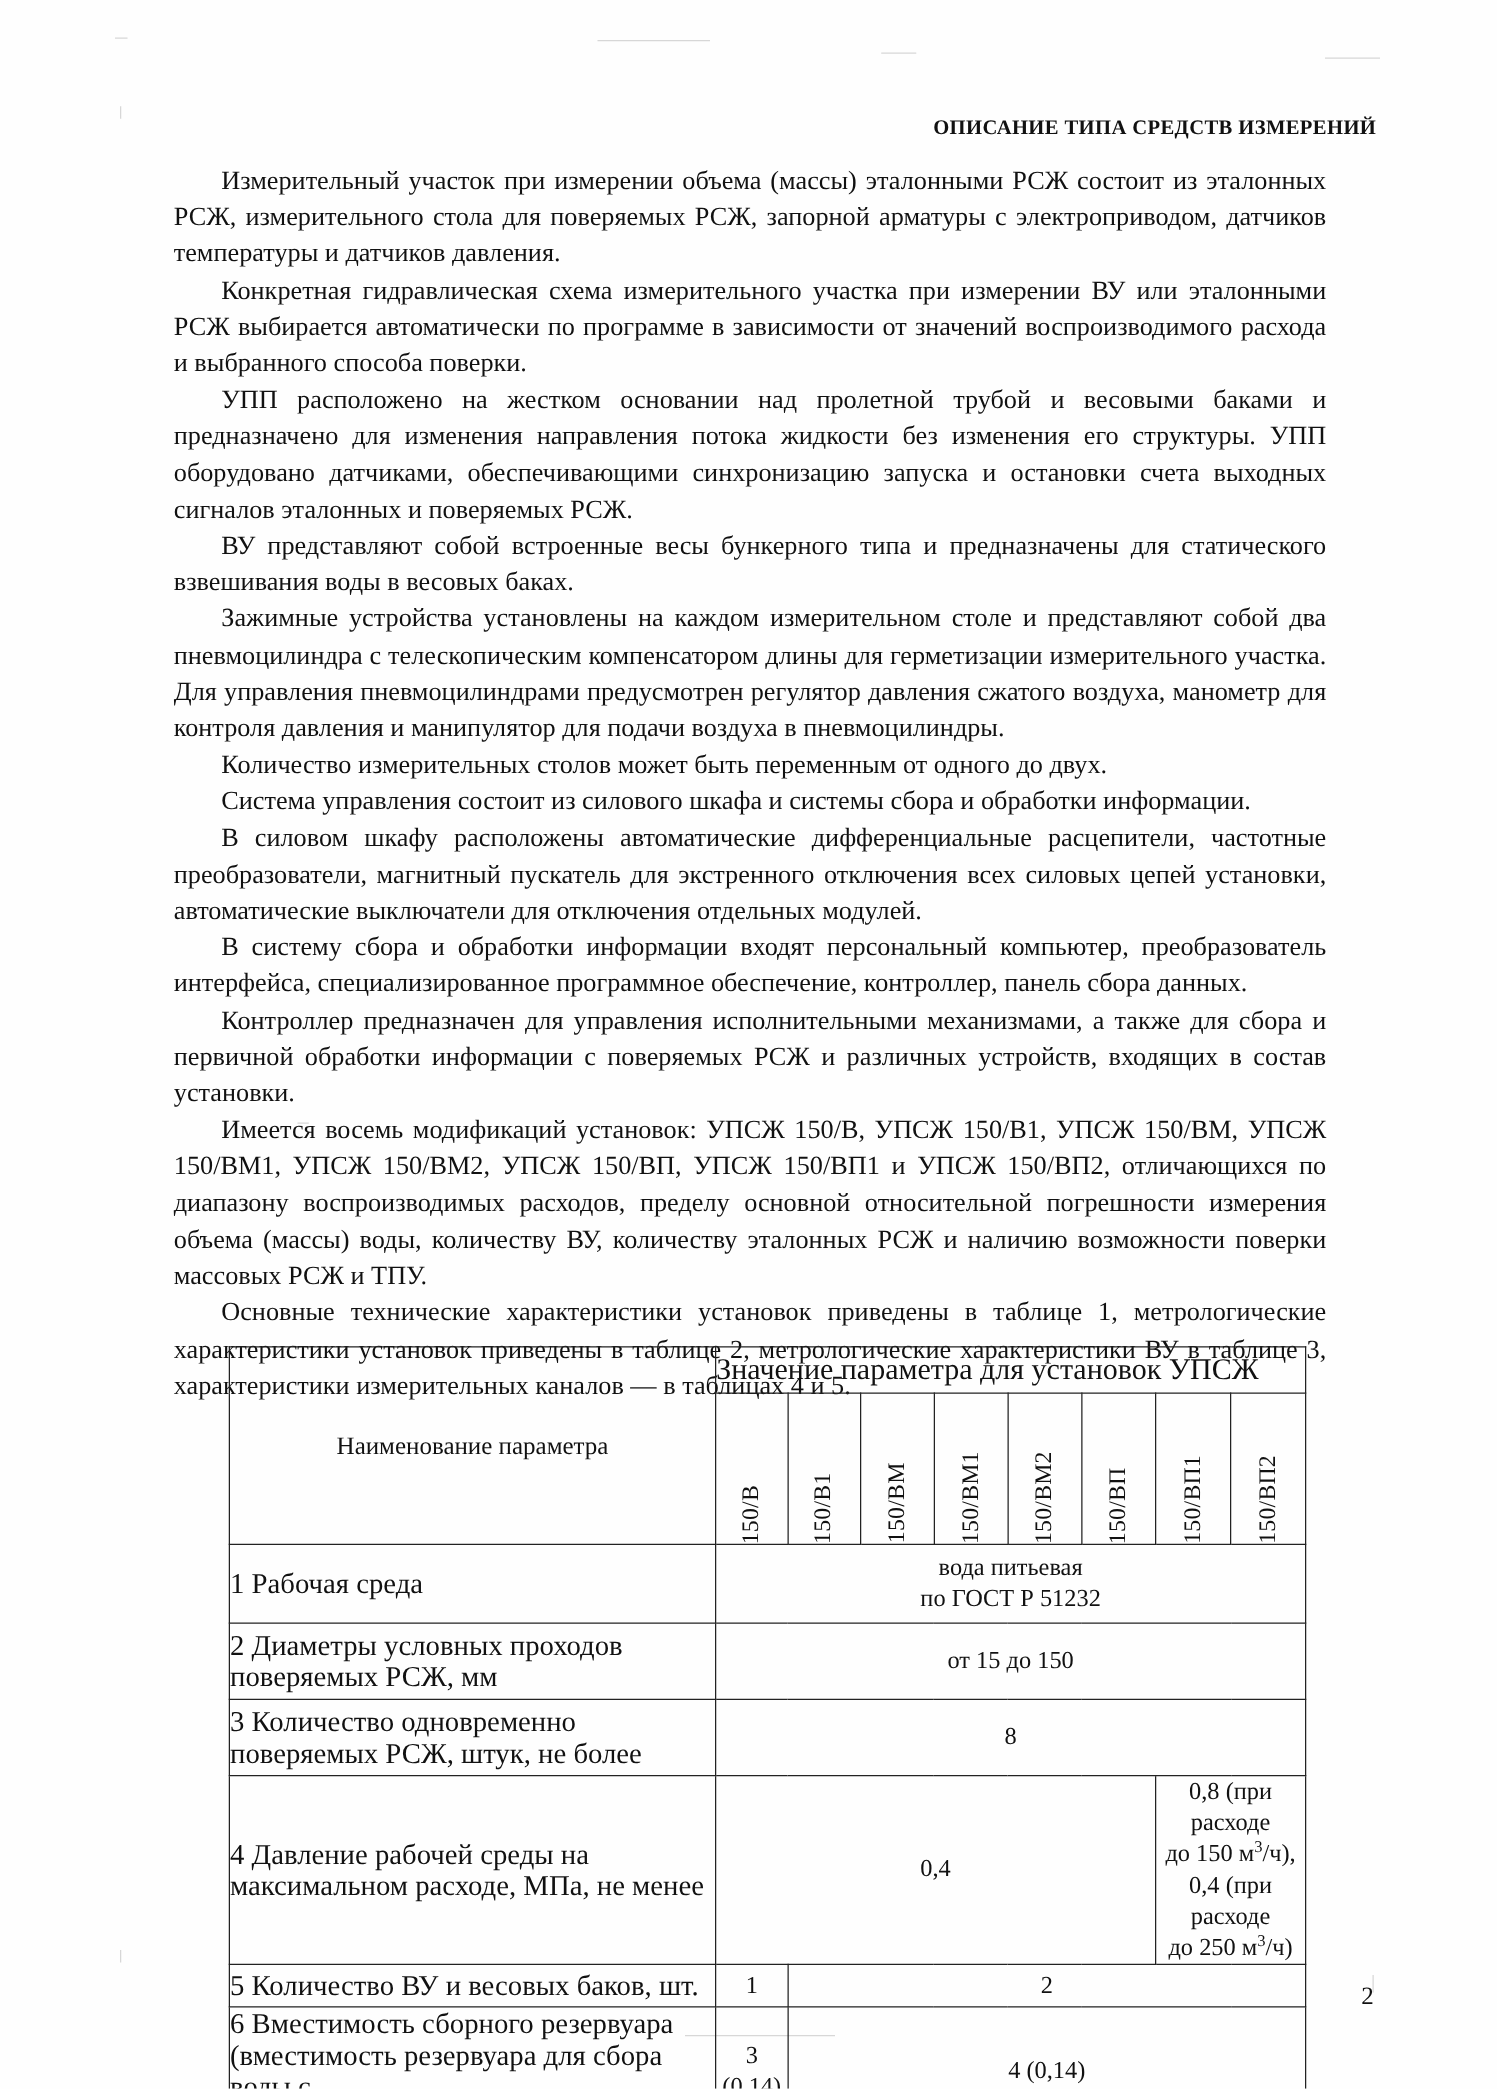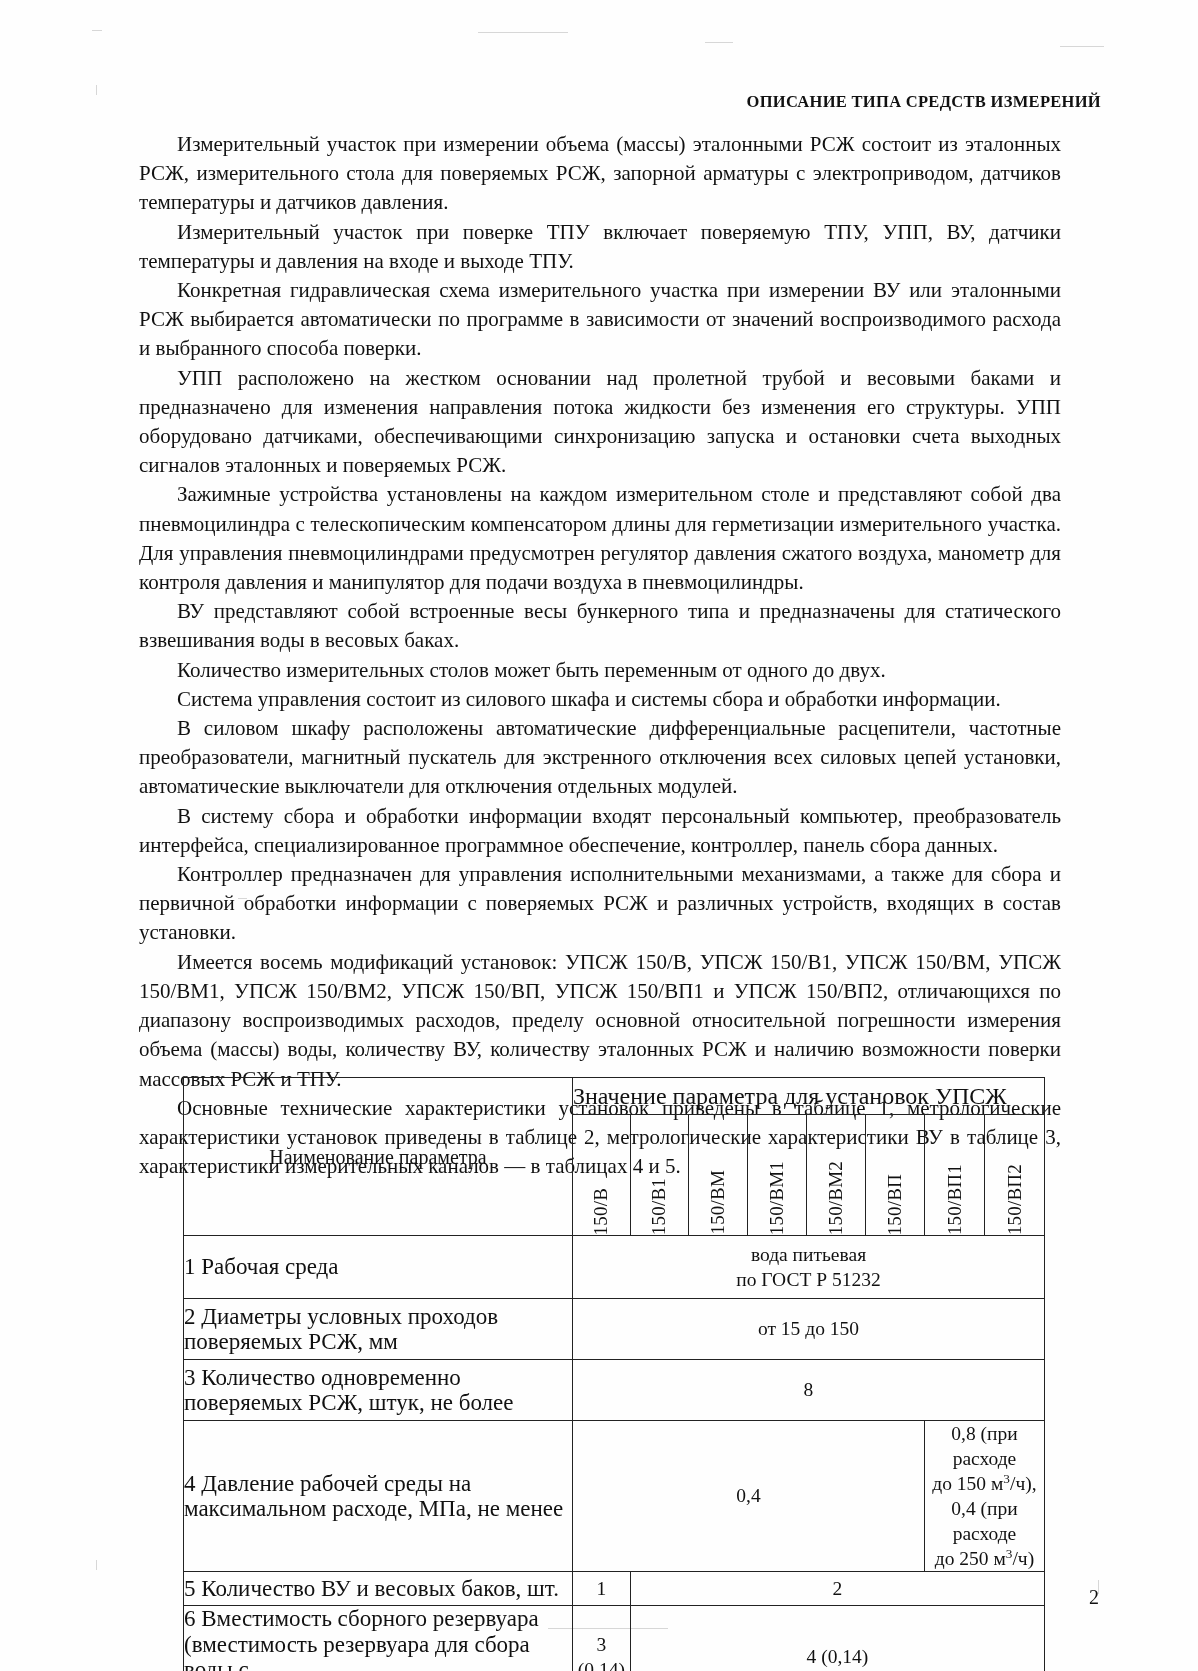--- a/index.html
+++ b/index.html
@@ -148,25 +148,24 @@
   <div class="scan-mark m5"></div>
   <div class="scan-mark m6"></div>
   <div class="scan-mark m7"></div>
   <div class="scan-mark m8"></div>
   <div class="scan-mark m9"></div>
 
   <div class="running-head">ОПИСАНИЕ ТИПА СРЕДСТВ ИЗМЕРЕНИЙ</div>
 
   <div class="body-col">
     <p class="para">Измерительный участок при измерении  объема (массы) эталонными РСЖ состоит из эталонных РСЖ, измерительного стола для поверяемых РСЖ, запорной арматуры с электроприводом, датчиков температуры и датчиков давления.</p>
-    <p class="para">Измерительный участок при поверке ТПУ включает поверяемую ТПУ, УПП, ВУ, датчики температуры и давления на входе и выходе ТПУ.</p>
     <p class="para">Конкретная гидравлическая схема измерительного участка при измерении  ВУ или  эталонными РСЖ выбирается автоматически по программе в зависимости от значений воспроизводимого расхода и выбранного способа поверки.</p>
     <p class="para">УПП расположено на жестком основании над пролетной трубой и весовыми баками и предназначено для изменения направления потока жидкости без изменения его структуры. УПП оборудовано датчиками, обеспечивающими синхронизацию запуска и остановки счета выходных сигналов эталонных и поверяемых РСЖ.</p>
+    <p class="para">ВУ представляют собой встроенные весы бункерного типа и предназначены для статического взвешивания воды в весовых баках.</p>
     <p class="para">Зажимные устройства установлены на каждом измерительном столе и представляют собой два пневмоцилиндра с телескопическим компенсатором длины для герметизации измерительного участка. Для управления пневмоцилиндрами предусмотрен регулятор давления сжатого воздуха, манометр для контроля давления и манипулятор для подачи воздуха в пневмоцилиндры.</p>
-    <p class="para">ВУ представляют собой встроенные весы бункерного типа и предназначены для статического взвешивания воды в весовых баках.</p>
     <p class="para nojust">Количество измерительных столов может быть переменным от одного до двух.</p>
     <p class="para nojust">Система управления состоит из силового шкафа и системы сбора и обработки информации.</p>
     <p class="para">В силовом шкафу расположены автоматические дифференциальные расцепители, частотные преобразователи, магнитный пускатель для экстренного отключения всех силовых цепей установки, автоматические выключатели для отключения отдельных модулей.</p>
     <p class="para">В систему сбора и обработки информации входят персональный компьютер, преобразователь интерфейса, специализированное программное обеспечение, контроллер, панель сбора данных.</p>
     <p class="para">Контроллер предназначен для управления исполнительными механизмами, а также для сбора и первичной обработки информации с поверяемых РСЖ и различных устройств, входящих в состав установки.</p>
     <p class="para">Имеется восемь модификаций установок: УПСЖ 150/В, УПСЖ 150/В1, УПСЖ 150/ВМ, УПСЖ 150/ВМ1, УПСЖ 150/ВМ2, УПСЖ 150/ВП, УПСЖ 150/ВП1 и УПСЖ 150/ВП2, отличающихся по диапазону воспроизводимых расходов, пределу основной относительной погрешности измерения объема (массы) воды, количеству ВУ, количеству эталонных РСЖ и наличию возможности поверки массовых РСЖ  и ТПУ.</p>
     <p class="para">Основные технические характеристики установок приведены в таблице 1, метрологические характеристики установок приведены в таблице 2, метрологические характеристики ВУ в таблице 3, характеристики измерительных каналов — в таблицах 4 и 5.</p>
   </div>
 
 

